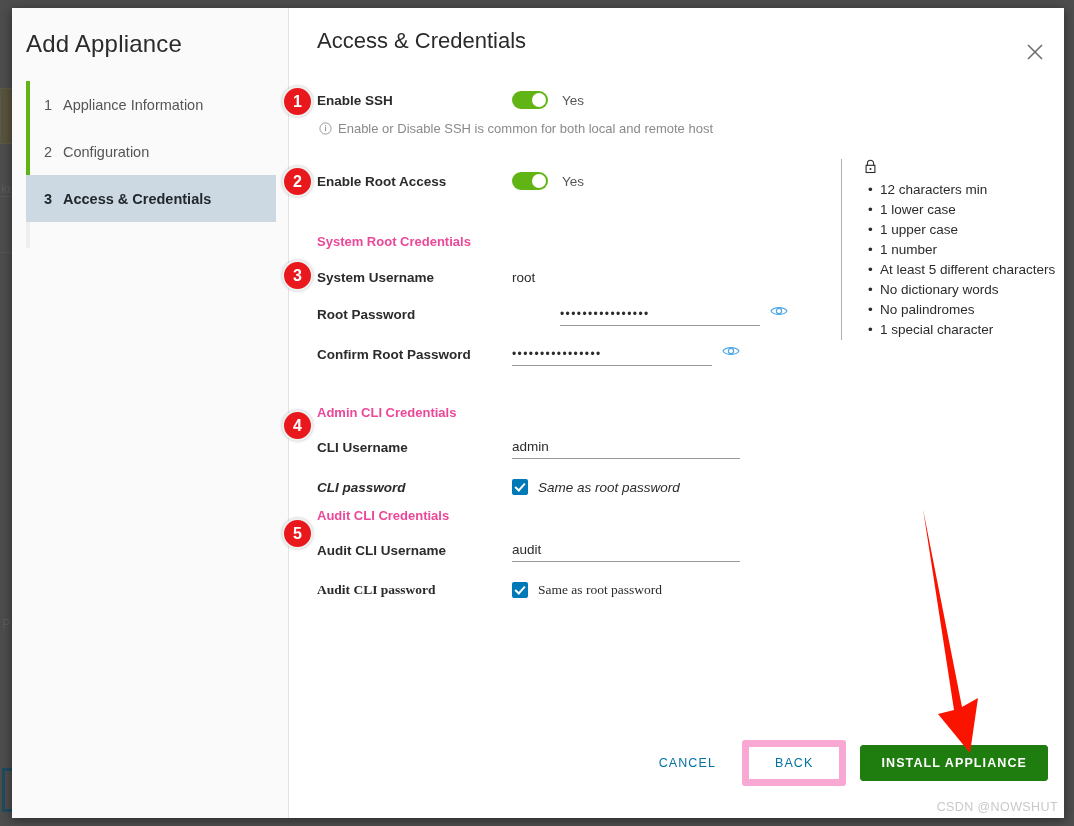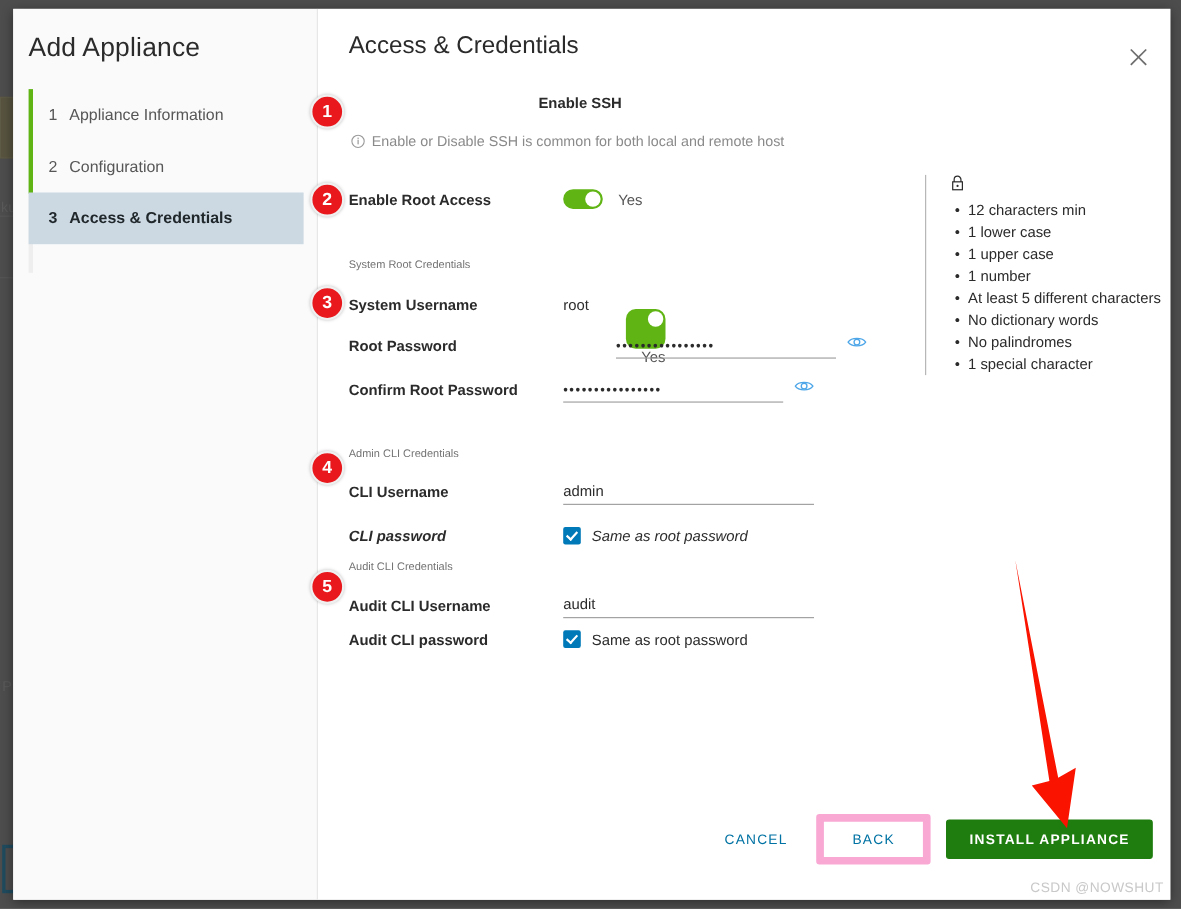--- a/index.html
+++ b/index.html
@@ -131,23 +131,23 @@
     min-height: 28px;
   }
   .lbl {
     width: 195px;
     flex: 0 0 195px;
     font-size: 13.5px;
     color: #2b2b2b;
     font-weight: bold;
   }
   .sect-hdr {
-    font-size: 10px;
-    color: #737373;
-    font-weight: 400;
+    font-size: 13px;
+    color: #ec4899;
+    font-weight: 700;
   }
   .toggle {
     width: 36px; height: 18px;
     border-radius: 9px;
     background: #60b515;
     position: relative;
     cursor: pointer;
     flex: 0 0 36px;
   }
   .toggle .knob {
@@ -369,21 +369,21 @@
 
       <div class="close-btn">
         <svg width="22" height="22" viewBox="0 0 22 22">
           <line x1="4" y1="4" x2="18" y2="18" stroke="#3d3d3d" stroke-width="1.6"></line>
           <line x1="18" y1="4" x2="4" y2="18" stroke="#3d3d3d" stroke-width="1.6"></line>
         </svg>
       </div>
 
       <div class="form">
 
-        <div class="row" style="height:26px;flex-direction:column;">
+        <div class="row" style="height:26px;">
           <div class="lbl">Enable SSH</div>
           <div class="toggle">
             <div class="knob"></div>
           </div>
           <div class="toggle-txt">Yes</div>
         </div>
         <div class="hint" style="margin-left:2px;">
           <span class="ico">
             <svg width="13" height="13" viewBox="0 0 13 13">
               <circle cx="6.5" cy="6.5" r="5.6" fill="none" stroke="#9a9a9a" stroke-width="1"></circle>
@@ -460,21 +460,21 @@
           <div class="sect-hdr">Audit CLI Credentials</div>
         </div>
 
         <div class="row" style="margin-top:7px;">
           <div class="lbl">Audit CLI Username</div>
           <div class="field wide">
             <span class="txt">audit</span>
           </div>
         </div>
 
-        <div class="row" style="margin-top:3px;">
+        <div class="row" style="margin-top:12px;font-family:Liberation Serif, serif;">
           <div class="lbl">Audit CLI password</div>
           <div class="cb-wrap">
             <span class="cb"></span>
             <span class="cb-lbl">Same as root password</span>
           </div>
         </div>
 
       </div>
 
       <div class="reqs">

